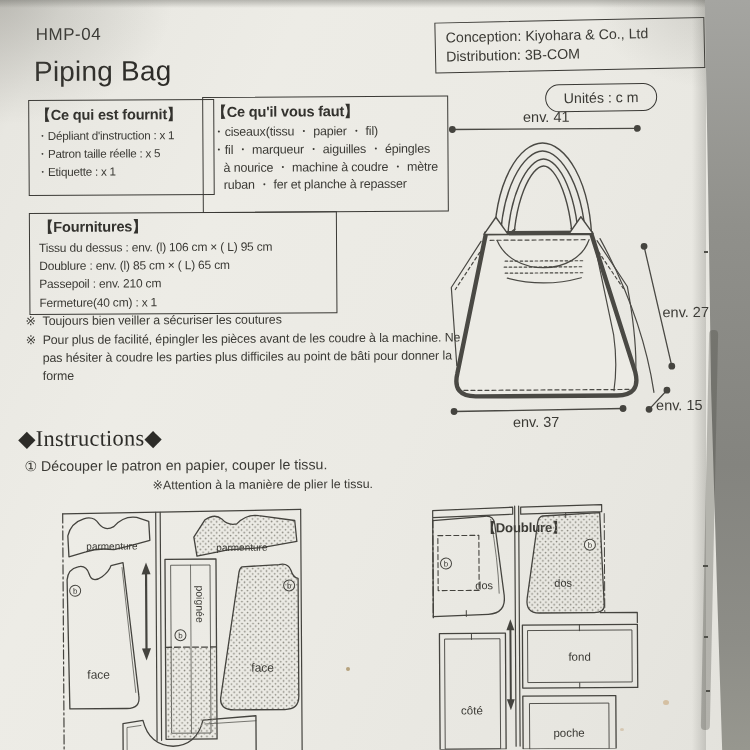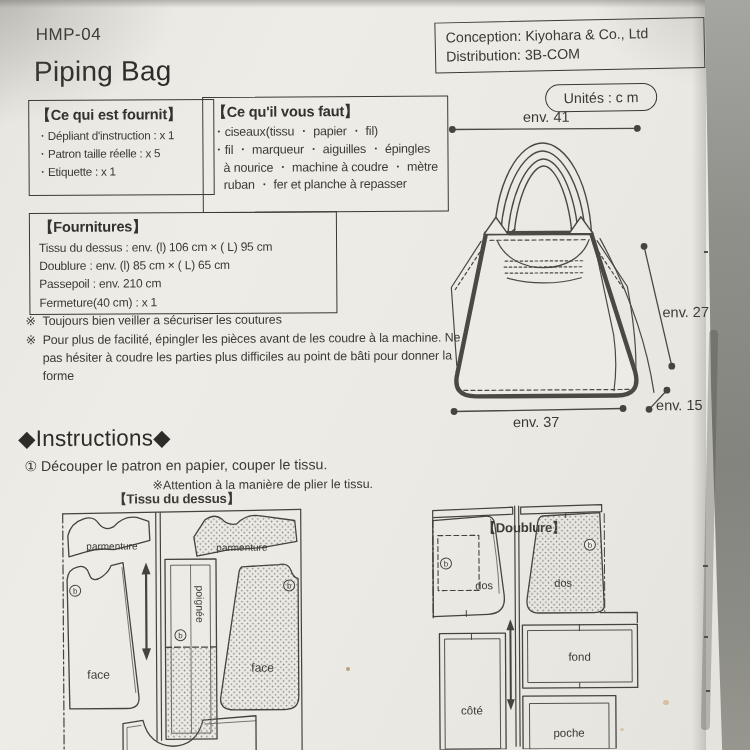--- a/index.html
+++ b/index.html
@@ -19,21 +19,21 @@
   .needed{left:204px;top:96px;width:226px;height:104px;padding:5px 9px;}
   .supplies{left:30px;top:211px;width:288px;height:92px;padding:4px 9px;}
   .bt{font-size:14.6px;font-weight:bold;letter-spacing:-.2px;margin-bottom:2px;color:#33322e;}
   .provided .bi{font-size:11.7px;letter-spacing:-.25px;line-height:1.55;white-space:nowrap;}
   .needed .bi{font-size:12.5px;letter-spacing:-.2px;line-height:1.42;padding-left:11px;text-indent:-11px;}
   .supplies .bi{font-size:12px;letter-spacing:-.2px;line-height:1.52;white-space:nowrap;}
   .notes{left:26px;top:311px;width:452px;}
   .note{display:flex;font-size:12.4px;line-height:1.44;letter-spacing:-.1px;margin-bottom:1px;}
   .note .mk{width:17px;flex:0 0 17px;}
   .note .nt{flex:1;}
-  .ins-h{left:18px;top:423px;font-size:22.5px;color:#2d2c28;letter-spacing:.2px;}
+  .ins-h{left:18px;top:423px;font-size:22.5px;color:#2d2c28;letter-spacing:.2px;font-family:Liberation Serif, serif;}
   .ins-s{left:24px;top:456px;font-size:14.2px;}
   .ins-n{left:152px;top:476px;font-size:12.4px;}
   .lt1{left:113px;top:489px;font-size:13.2px;font-weight:bold;letter-spacing:-.2px;}
   .lt2{left:482px;top:486px;font-size:13.2px;font-weight:bold;letter-spacing:-.2px;margin-top:34px;}
   svg{position:absolute;overflow:hidden;}
   svg text{font-family:"Liberation Sans","DejaVu Sans",sans-serif;fill:#3b3a35;stroke:none;}
   
   .edgeshadow{position:absolute;left:692px;top:0;width:14px;height:750px;
               background:linear-gradient(to right,rgba(80,80,74,0) 0%,rgba(80,80,74,.22) 100%);}
   .strip{position:absolute;left:702px;top:0;width:48px;height:750px;
@@ -101,21 +101,20 @@
       </div>
       <div class="note">
         <span class="mk">※</span>
         <span class="nt">Pour plus de facilité, épingler les pièces avant de les coudre à la machine. Ne pas hésiter à coudre les parties plus difficiles au point de bâti pour donner la forme</span>
       </div>
     </div>
 
     <div class="abs ins-h">◆Instructions◆</div>
     <div class="abs ins-s">① Découper le patron en papier, couper le tissu.</div>
     <div class="abs ins-n">※Attention à la manière de plier le tissu.</div>
-    <div class="abs lt1">【Tissu du dessus】</div>
     <div class="abs lt2">【Doublure】</div>
 
     <svg style="left:438px;top:106px;" width="272" height="334" viewBox="0 0 272 334">
       <g fill="none" stroke="#4a4944" stroke-linecap="round" stroke-linejoin="round">
 
         <g stroke-width="1.4">
           <path d="M57,144 C57,74 84,38 106,38 C128,38 155,74 155,144"></path>
           <path d="M63,147 C63,82 88,46 106,46 C124,46 149,82 149,147"></path>
           <path d="M70,150 C70,89 92,54 107,54 C122,54 142,89 142,150"></path>
           <path d="M76,153 C76,95 95,61 107,61 C119,61 136,95 136,153"></path>

